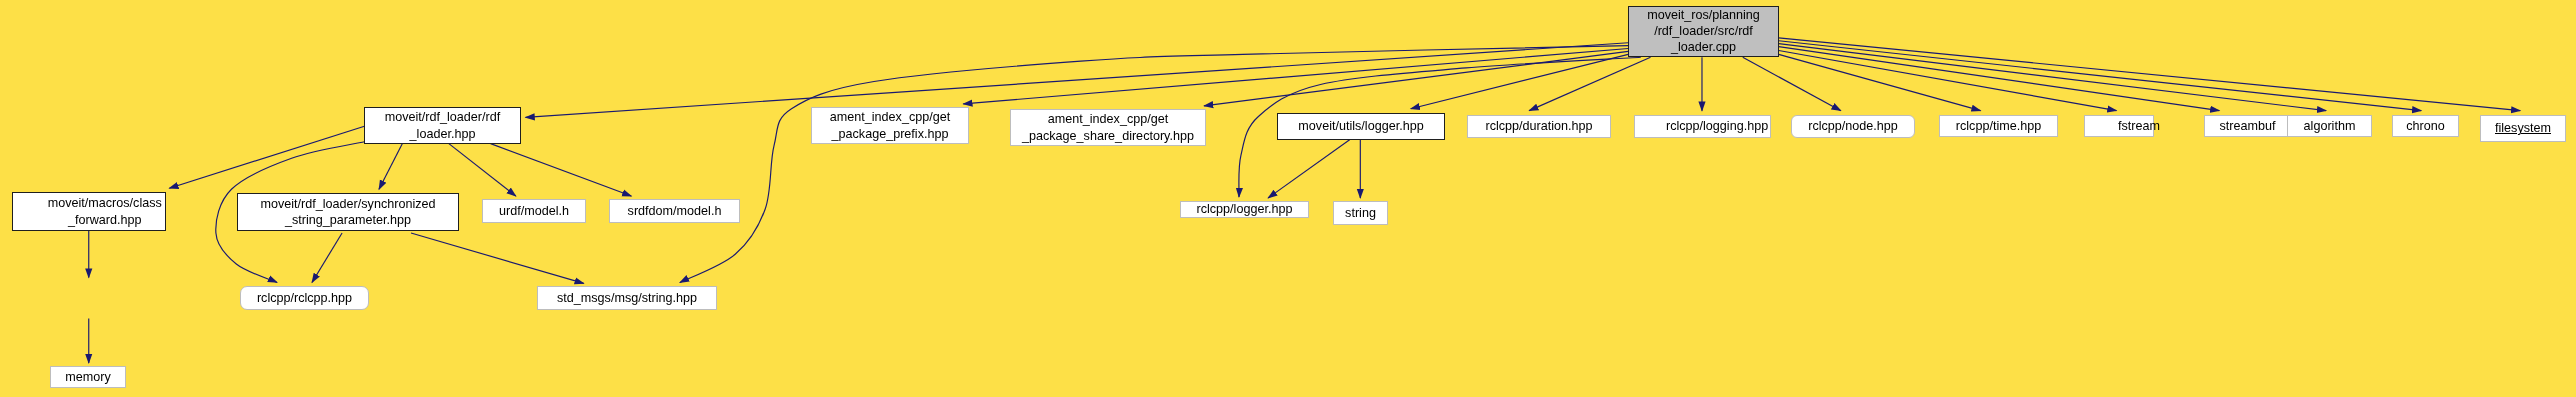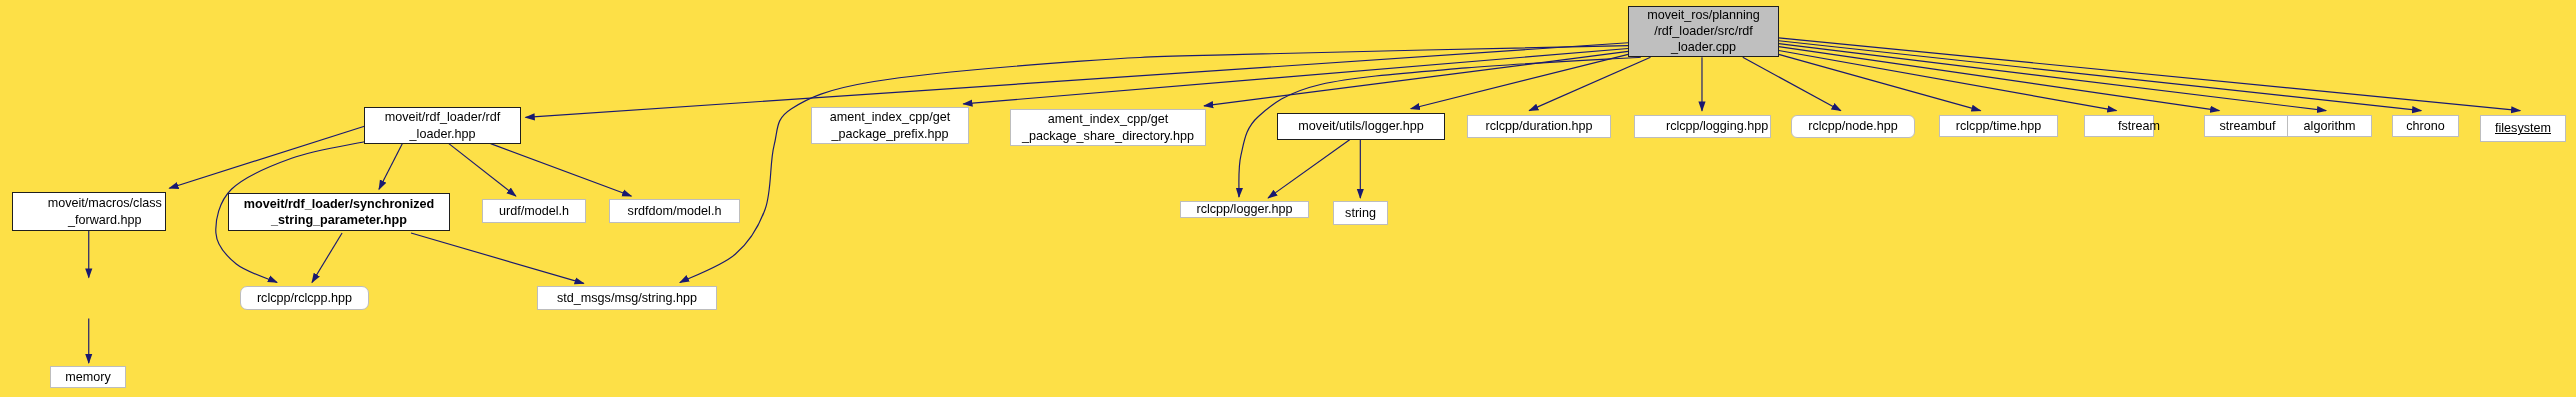--- a/index.html
+++ b/index.html
@@ -85,21 +85,21 @@
     <div class="node external" style="left: 1634px; top: 115px; width: 137px; height: 23px; padding-left: 32px;">rclcpp/logging.hpp</div>
     <div class="node external" style="left: 1791px; top: 115px; width: 124px; height: 23px; border-radius: 6px;">rclcpp/node.hpp</div>
     <div class="node external" style="left: 1939px; top: 115px; width: 119px; height: 22px;">rclcpp/time.hpp</div>
     <div class="node external" style="left: 2084px; top: 115px; width: 70px; height: 22px; padding-left: 43px;">fstream</div>
     <div class="node external" style="left: 2178px; top: 115px; width: 87px; height: 22px; margin-left: 26px;">streambuf</div>
     <div class="node external" style="left: 2287px; top: 115px; width: 85px; height: 22px;">algorithm</div>
     <div class="node external" style="left: 2392px; top: 115px; width: 67px; height: 22px;">chrono</div>
     <div class="node external" style="left: 2480px; top: 115px; width: 86px; height: 27px; text-decoration: underline;">filesystem</div>
     <div class="node documented" style="left: 11.7px; top: 192px; width: 154px; height: 39px; padding-left: 35px;">moveit/macros/class
 _forward.hpp</div>
-    <div class="node documented" style="left: 228px; top: 193px; width: 222px; height: 38px; font-weight: bold;">moveit/rdf_loader/synchronized
+    <div class="node documented" style="left: 237px; top: 193px; width: 222px; height: 38px;">moveit/rdf_loader/synchronized
 _string_parameter.hpp</div>
     <div class="node external" style="left: 482px; top: 199px; width: 104px; height: 24px;">urdf/model.h</div>
     <div class="node external" style="left: 609px; top: 199px; width: 131px; height: 24px;">srdfdom/model.h</div>
     <div class="node external" style="left: 1180px; top: 201px; width: 129px; height: 17px;">rclcpp/logger.hpp</div>
     <div class="node external" style="left: 1333px; top: 201px; width: 55px; height: 24px;">string</div>
     <div class="node external" style="left: 240px; top: 286px; width: 129px; height: 24px; border-radius: 7px;">rclcpp/rclcpp.hpp</div>
     <div class="node external" style="left: 537px; top: 286px; width: 180px; height: 24px;">std_msgs/msg/string.hpp</div>
     <div class="node external" style="left: 50px; top: 366px; width: 76px; height: 22px;">memory</div>
   </div>
 

